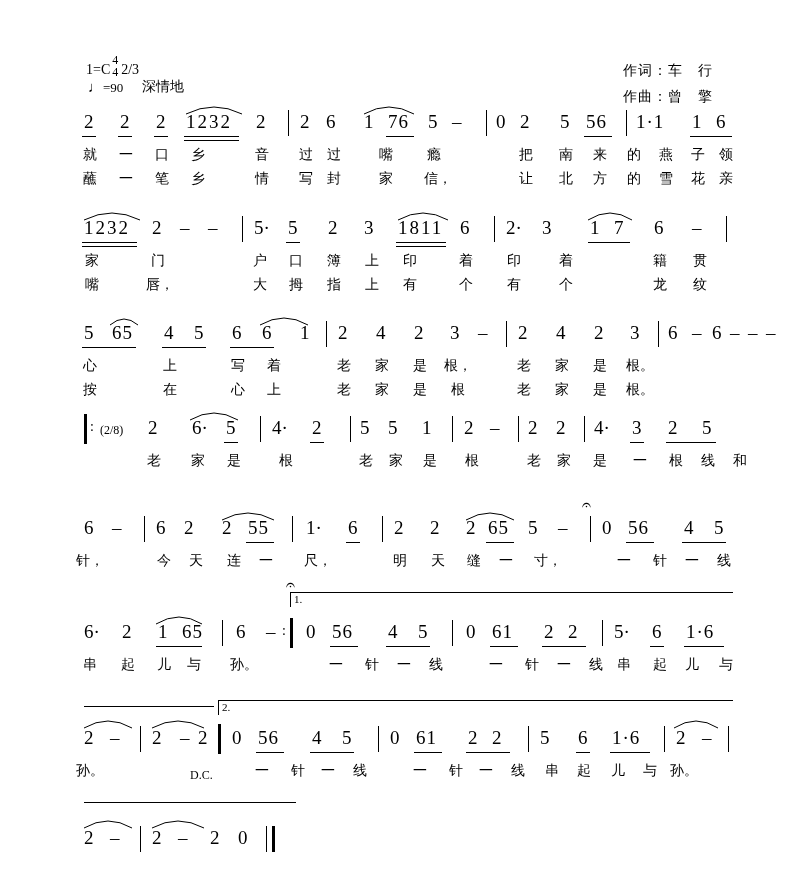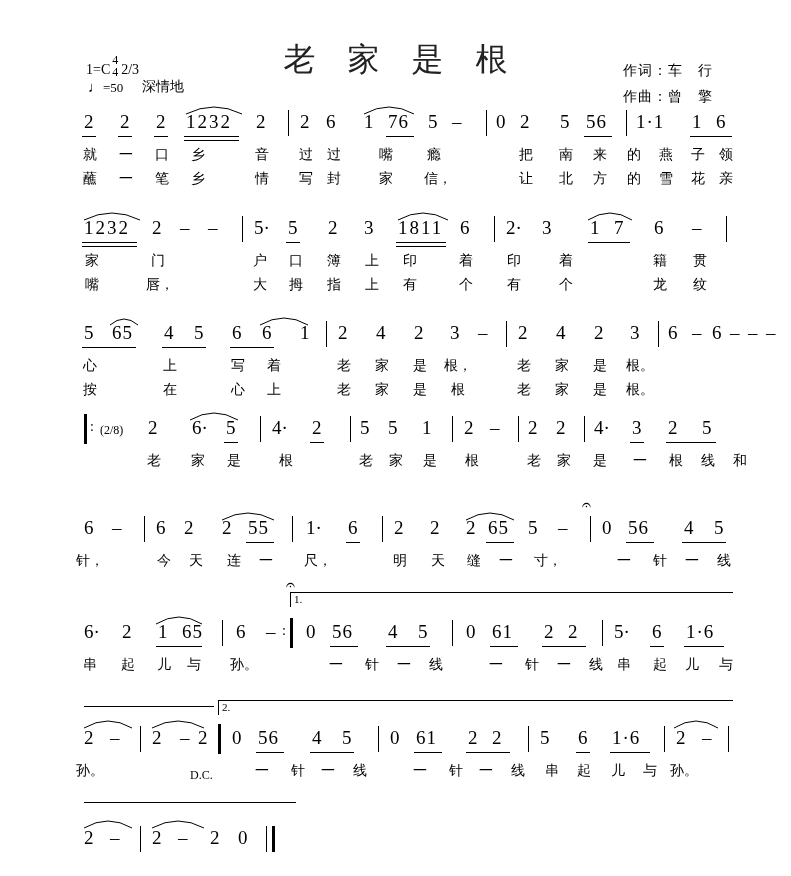--- a/index.html
+++ b/index.html
@@ -169,28 +169,27 @@
     position: absolute;
     font-size: 14px;
     line-height: 1;
   }
 </style>
 </head>
 <body>
 
 <div class="sheet">
 
-  <div class="title">老 家 是 根</div>
 
   <div class="key-sig">
     <span>1=C</span><span class="frac"><span class="top">4</span><span class="bot">4</span></span><span>2/3</span>
   </div>
 
   <div class="tempo">
-    <span class="note">♩</span><span>=50</span>
+    <span class="note">♩</span><span>=90</span>
   </div>
 
   <div class="expression">深情地</div>
 
   <div class="credit c1">作词：车　行</div>
   <div class="credit c2">作曲：曾　擎</div>
 
   <div class="row" style="top:112px;">
     <div class="notes">
       <div class="n" style="left:84px;top:0;">2</div>

